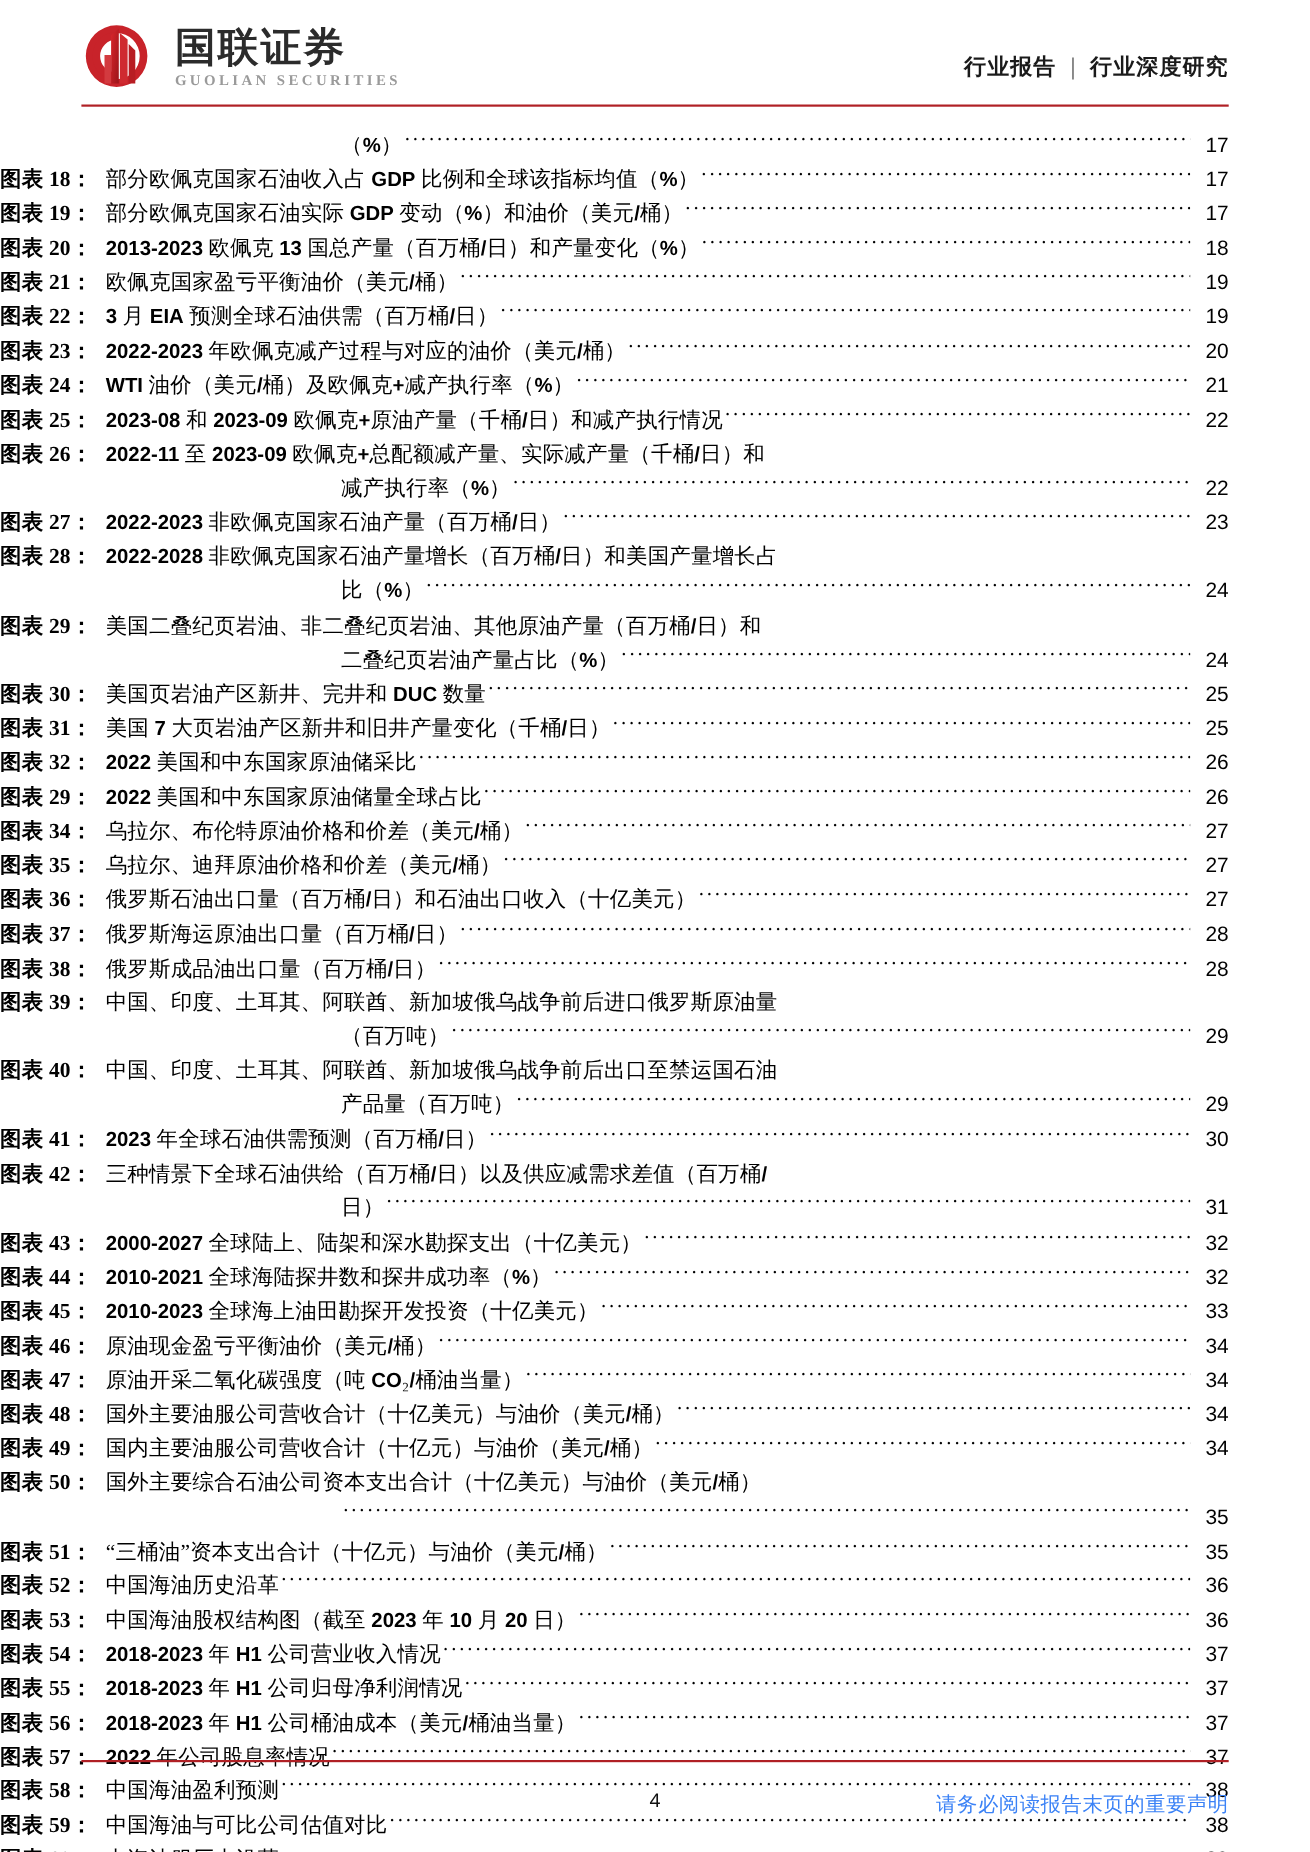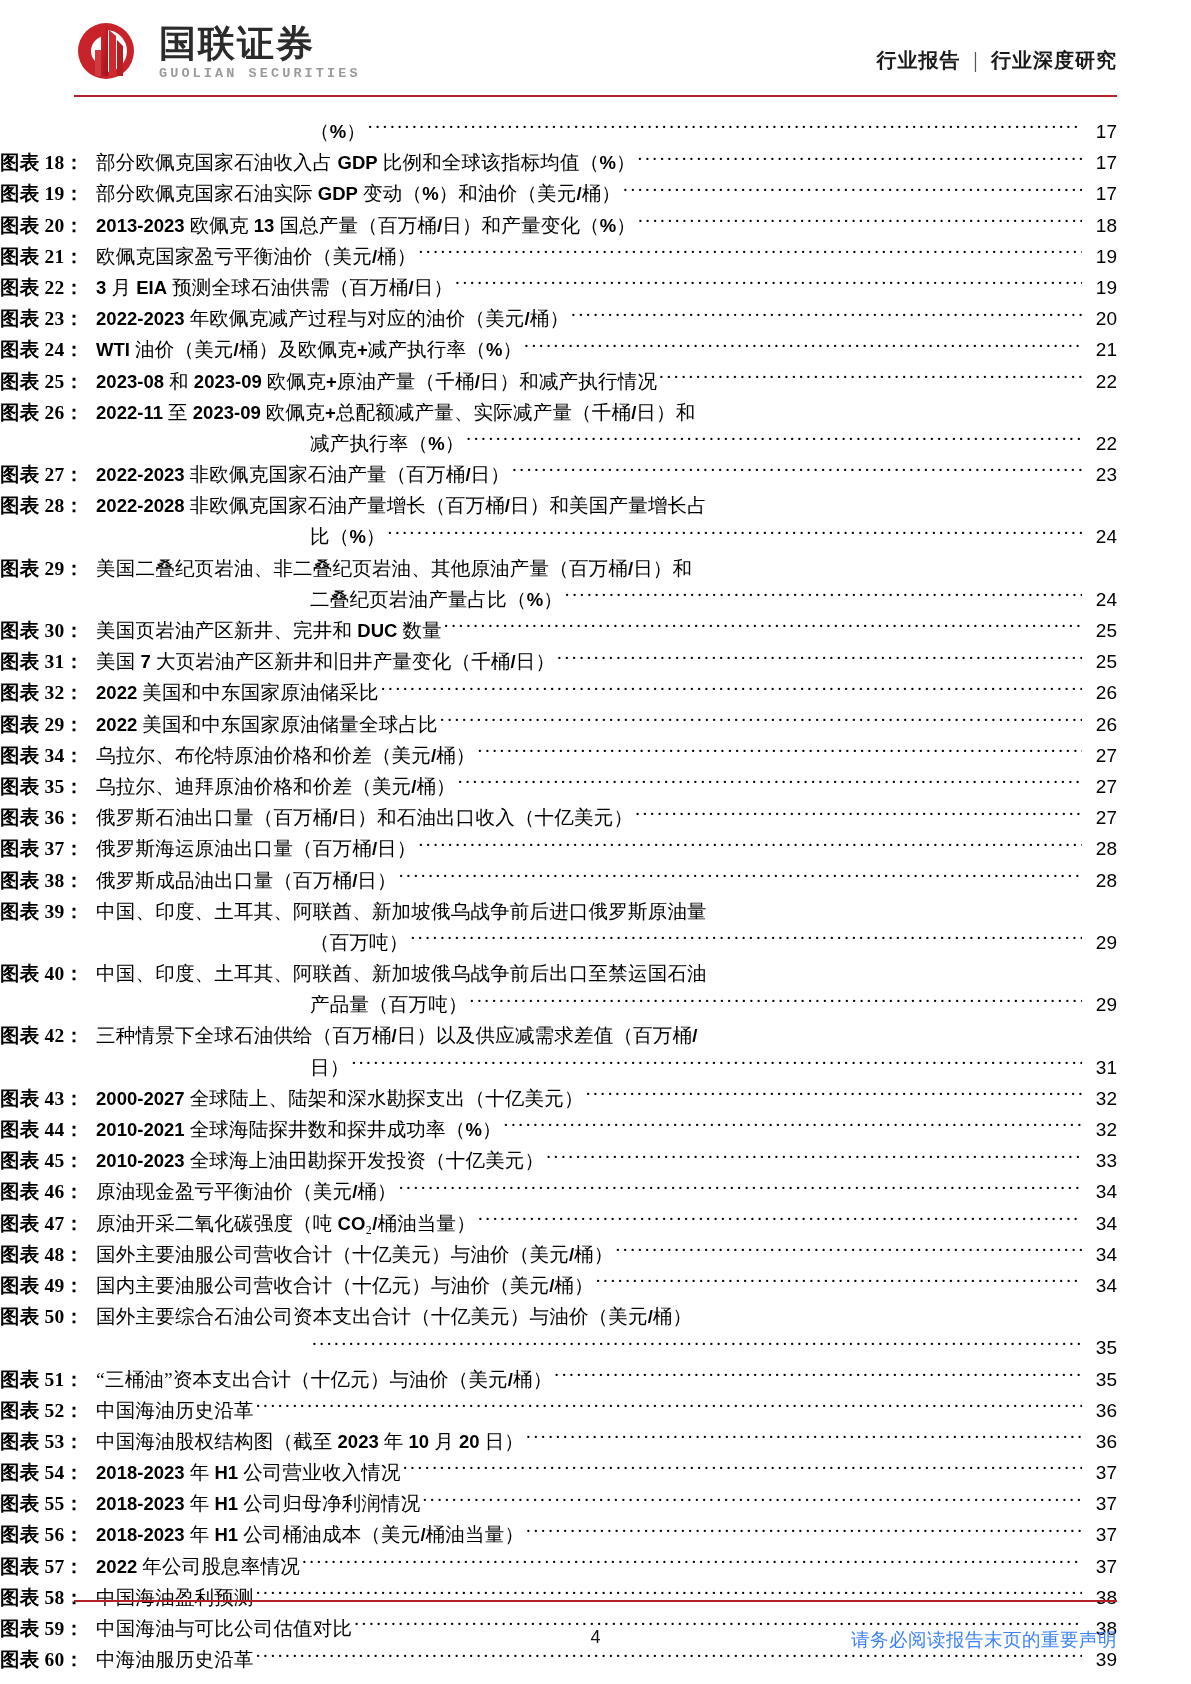--- a/index.html
+++ b/index.html
@@ -51,21 +51,21 @@
   }
   .logo-cn {
     font-family: "Liberation Sans", sans-serif;
     font-size: 37px;
     font-weight: bold;
     letter-spacing: 2px;
     color: #2b2b2b;
     line-height: 1.02;
   }
   .logo-en {
-    font-family: Liberation Mono, monospace;
+    font-family: Liberation Serif, serif;
     font-size: 13.5px;
     font-weight: bold;
     letter-spacing: 3.1px;
     color: #9a9a9a;
     margin-top: 3px;
   }
   .header-right {
     position: absolute;
     right: 74px;
     top: 47px;
@@ -420,20 +420,27 @@
         <span class="gap-sm"></span>
         <span class="ttl">中国、印度、土耳其、阿联酋、新加坡俄乌战争前后出口至禁运国石油</span>
         <span class="pg"></span>
       </div>
       <div class="toc-line cont indent-cont">
         <span class="lbl"></span>
         <span class="ttl">产品量（百万吨）</span>
         <span class="dots"></span>
         <span class="pg">29</span>
       </div>
+      <div class="toc-line">
+        <span class="lbl">图表 41：</span>
+        <span class="gap-sm"></span>
+        <span class="ttl"><span class="lat">2023</span> 年全球石油供需预测（百万桶<span class="lat">/</span>日）</span>
+        <span class="dots"></span>
+        <span class="pg">30</span>
+      </div>
       <div class="toc-line nodots">
         <span class="lbl">图表 42：</span>
         <span class="gap-sm"></span>
         <span class="ttl">三种情景下全球石油供给（百万桶<span class="lat">/</span>日）以及供应减需求差值（百万桶<span class="lat">/</span></span>
         <span class="pg"></span>
       </div>
       <div class="toc-line cont indent-cont">
         <span class="lbl"></span>
         <span class="ttl">日）</span>
         <span class="dots"></span>

